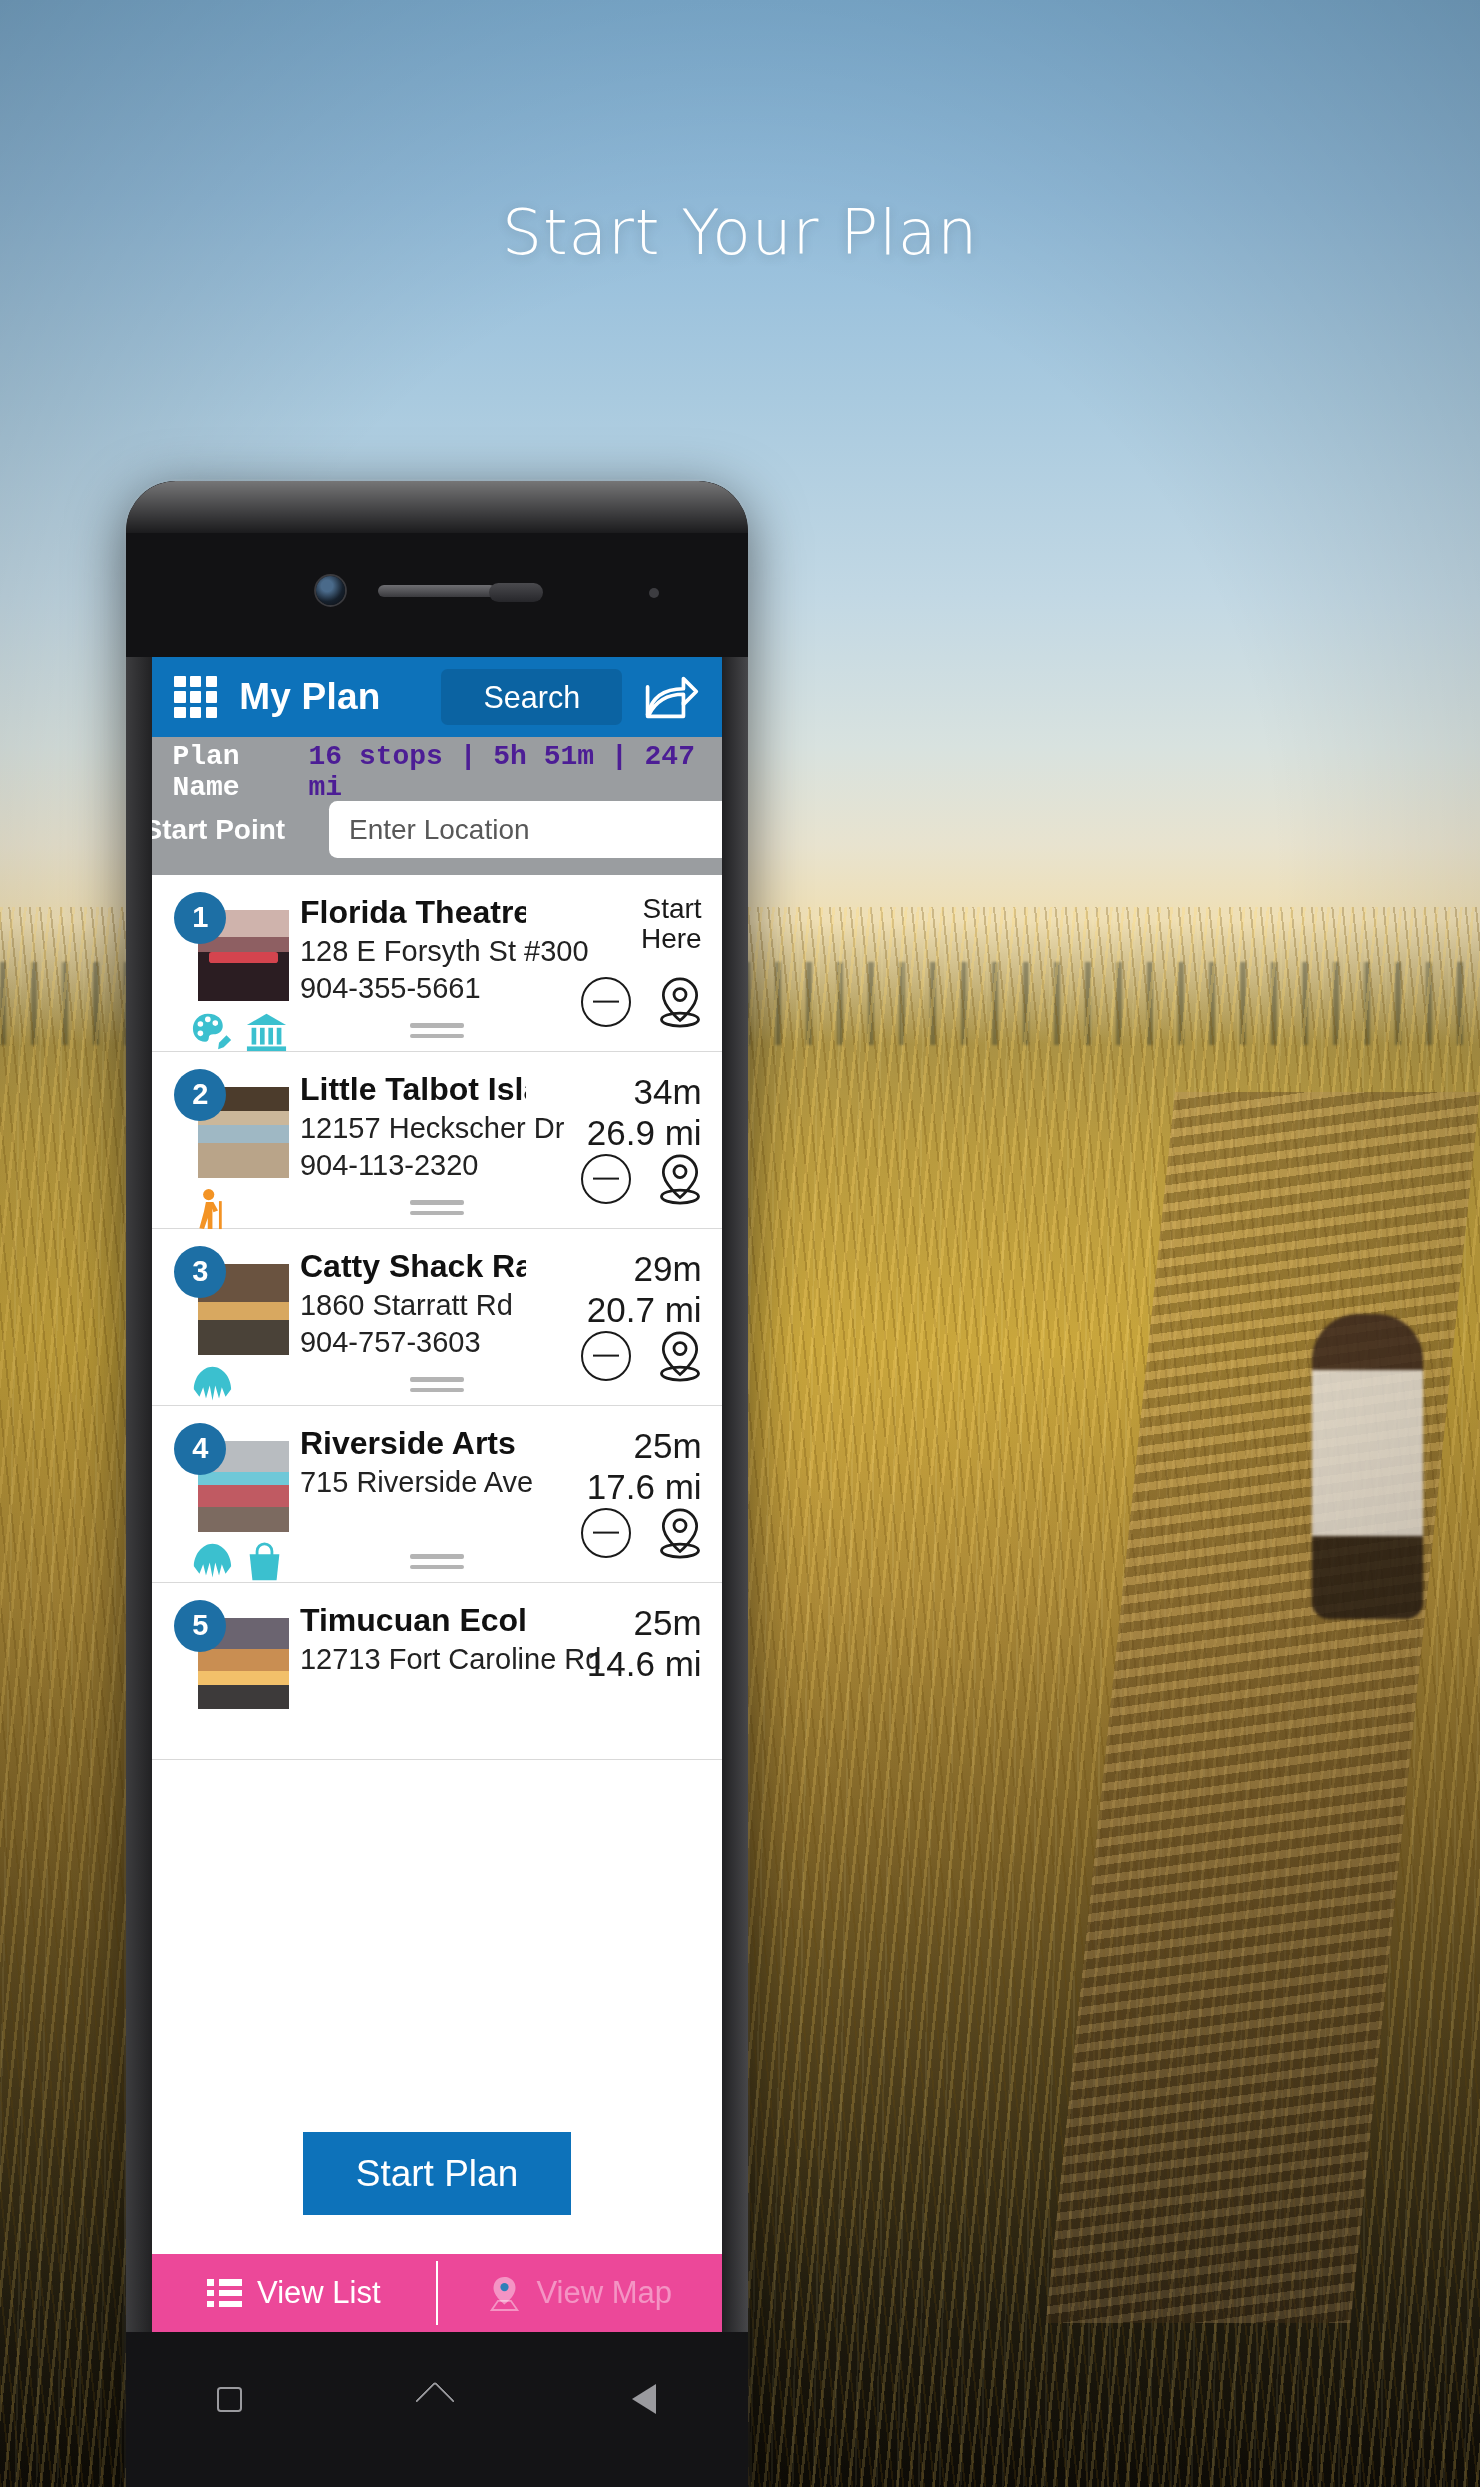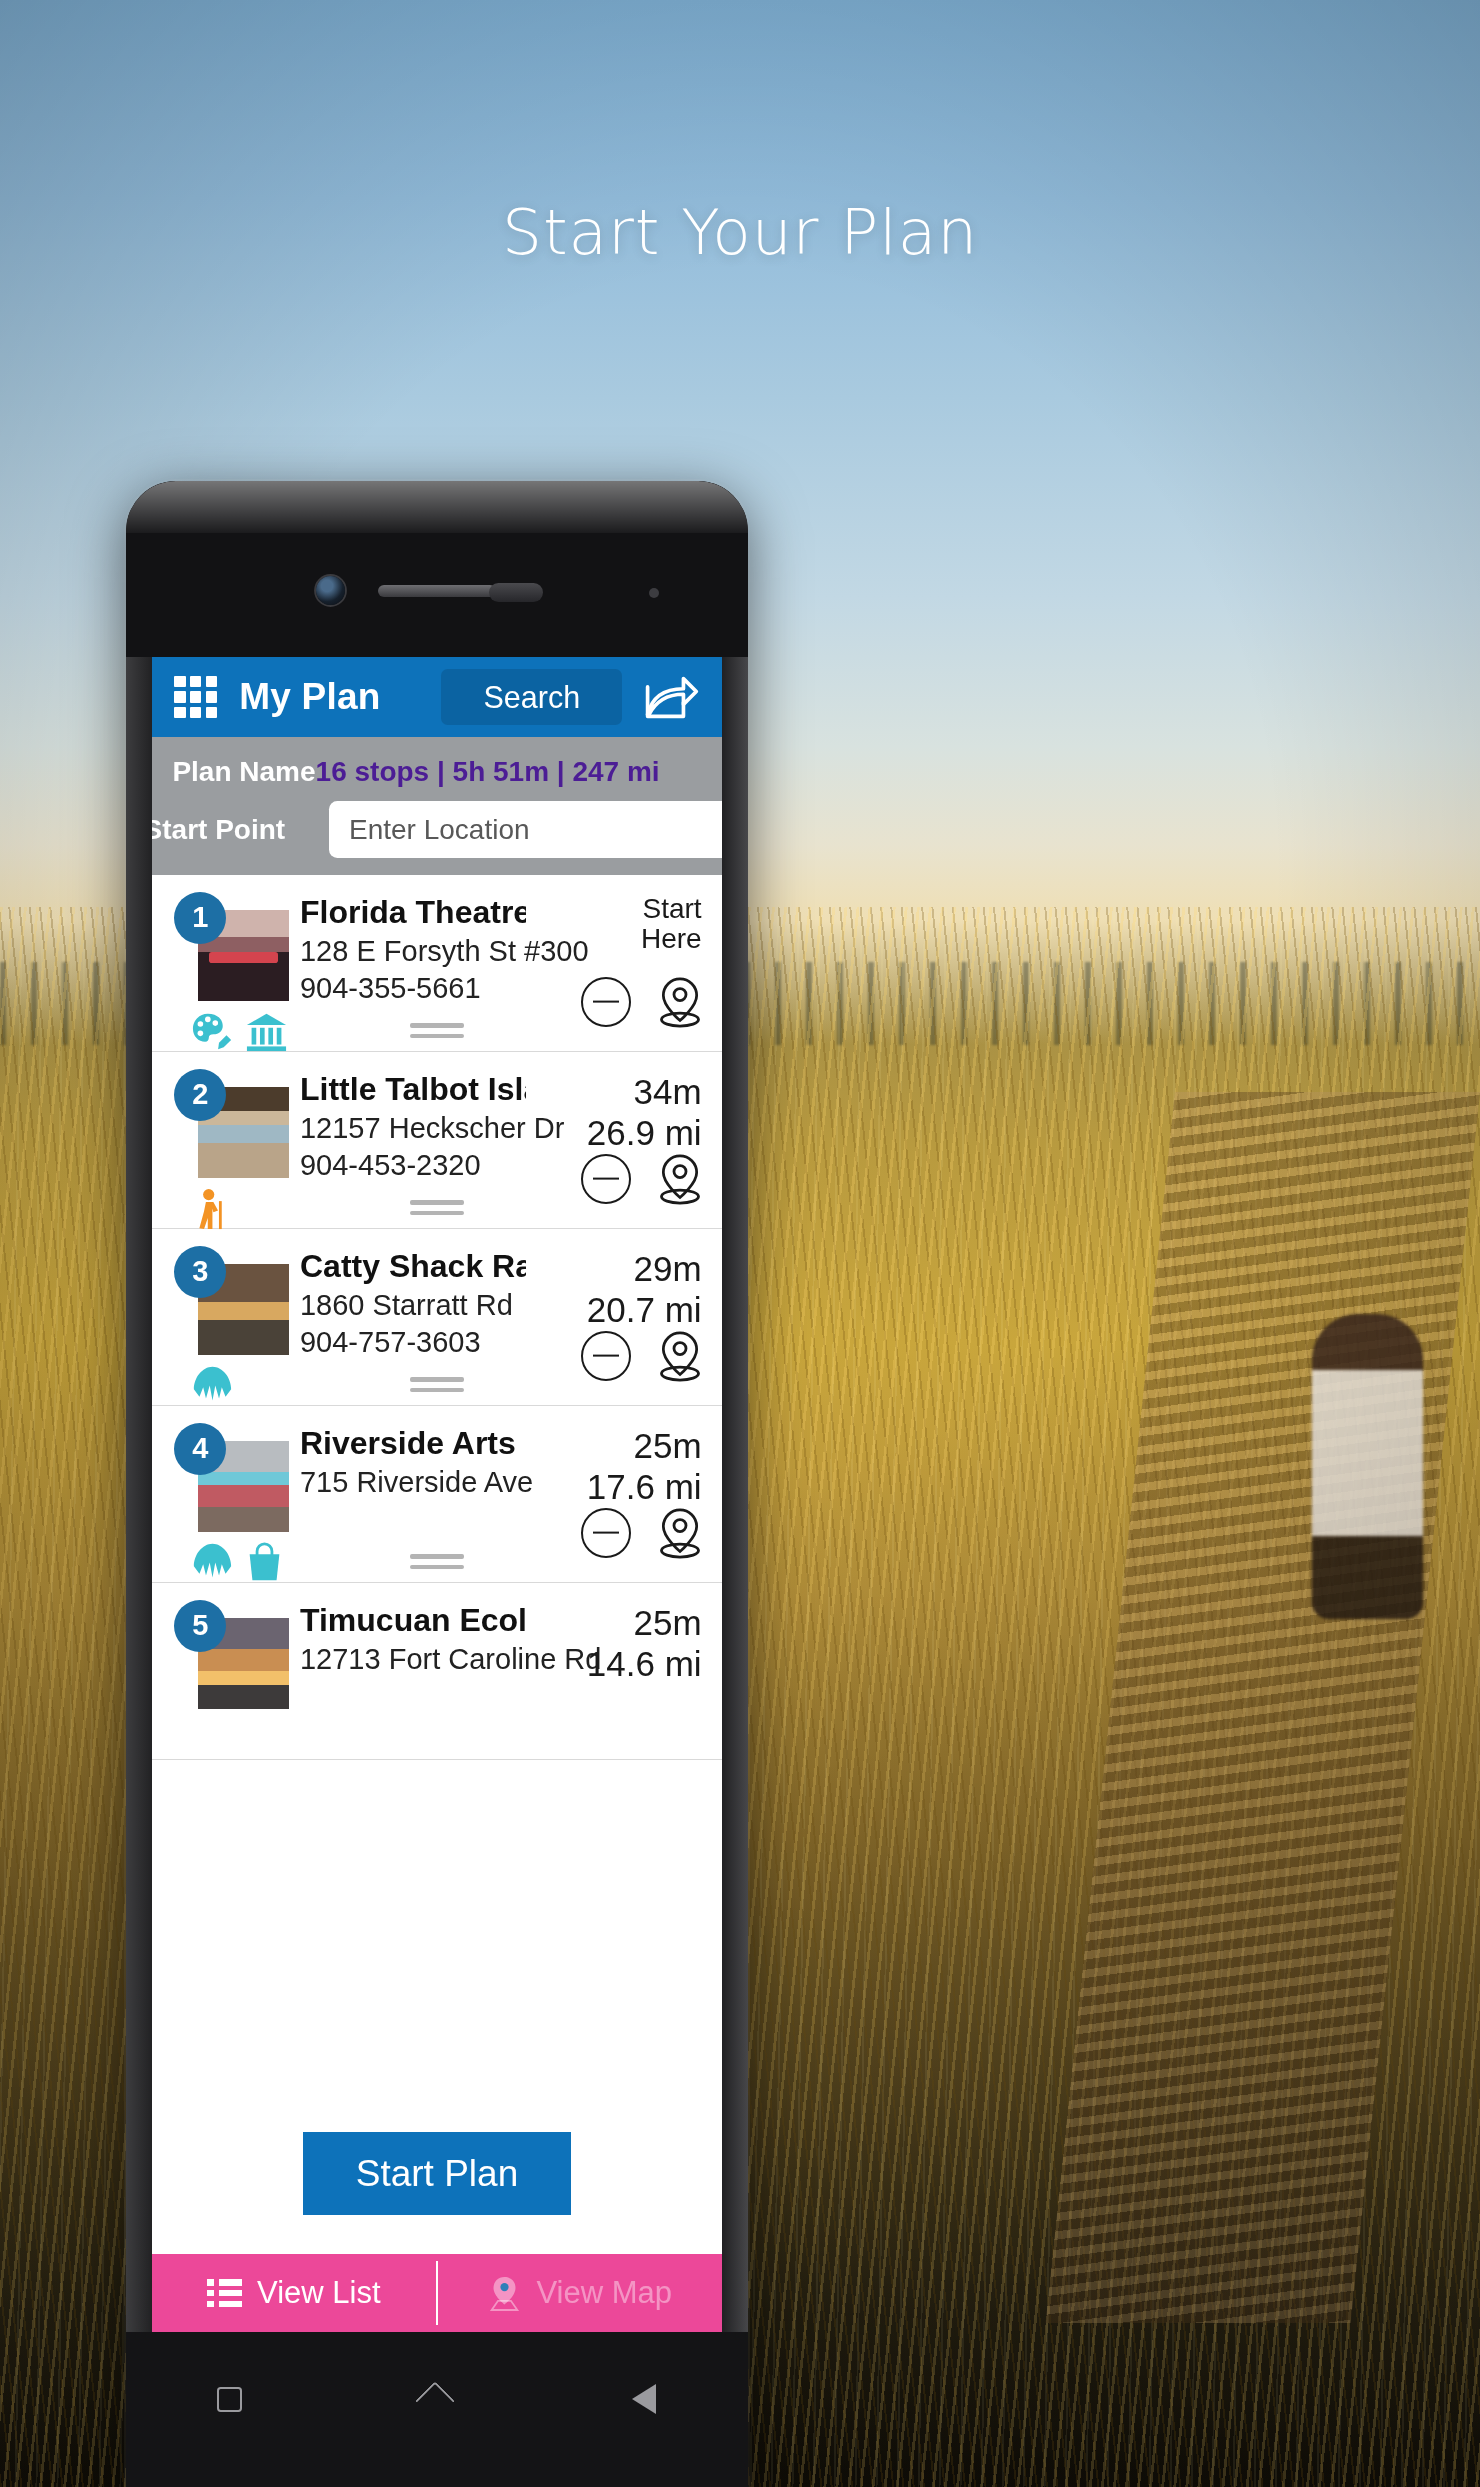--- a/index.html
+++ b/index.html
@@ -181,21 +181,21 @@
   #app-title { color:#fff; font-size: 37px; font-weight:700; margin-left: 22px; letter-spacing: 0.2px; flex: 1 1 auto; }
   #search-btn {
     background: rgba(0,0,0,.13); color:#fff; font-size: 30.5px;
     padding: 10.2px 0; width: 181px; text-align:center; border-radius: 6.5px;
     font-weight: 400;
   }
   #share-btn { width: 68px; height: 57px; margin-left: 15px; margin-right: 3.7px; display:flex; align-items:center; justify-content:center; }
 
   
   #planbar { background:#9a9da0; flex: 0 0 auto; padding: 13px 20.4px 16.7px 20.4px; }
-  #planbar-row1 { display:flex; align-items:center; justify-content:flex-start; height: 44px; }
+  #planbar-row1 { display:flex; align-items:center; justify-content:flex-start; height: 44px; font-family: Liberation Mono, monospace; }
   .planbar-label { color:#fff; font-size: 28px; font-weight:700; }
   #plan-stats { color:#4c1d95; font-size: 28px; font-weight:700; }
   #planbar-row2 { display:flex; align-items:center; margin-top: 7.4px; justify-content: center; }
   #start-point-label { color:#fff; font-size: 28px; font-weight:700; width: 185px; flex:0 0 auto; }
   #start-point-input {
     flex: 1 1 auto; height: 57px; background:#fff; border-radius: 8.3px;
     border: none; outline: none; padding: 0 20.4px; font-size: 28px; color:#3c3c3c;
     font-family: "Liberation Sans", sans-serif;
   }
   #start-point-input::placeholder { color:#585858; }
@@ -393,21 +393,21 @@
               <svg width="41" height="43" viewBox="0 0 44 46">
                 <circle cx="19" cy="7" r="6" fill="#f39324"></circle>
                 <path d="M16 15 l8 0 l5 9 l-5 2 l-1 -4 l0 22 l-5 0 l0 -12 l-4 12 l-5 -1 l5 -18 z" fill="#f39324"></path>
                 <rect x="30" y="14" width="3" height="30" fill="#f39324"></rect>
               </svg>
             </div>
           </div>
           <div class="row-mid">
             <div class="row-title">Little Talbot Island State Park</div>
             <div class="row-addr">12157 Heckscher Dr</div>
-            <div class="row-phone">904-453-2320</div>
+            <div class="row-phone">904-113-2320</div>
           </div>
           <div class="row-right">
             <div class="rr-line">34m</div>
             <div class="rr-line">26.9 mi</div>
             <div class="row-actions">
               <div class="minus-btn"></div>
               <svg width="50" height="54" viewBox="0 0 54 58">
                 <path d="M27 4 C17 4 9 12 9 22 c0 12 18 27 18 27 s18 -15 18 -27 c0 -10 -8 -18 -18 -18 z" fill="none" stroke="#1a1a1a" stroke-width="3"></path>
                 <circle cx="27" cy="21" r="6.5" fill="none" stroke="#1a1a1a" stroke-width="3"></circle>
                 <ellipse cx="27" cy="48" rx="20" ry="7" fill="none" stroke="#1a1a1a" stroke-width="3"></ellipse>

